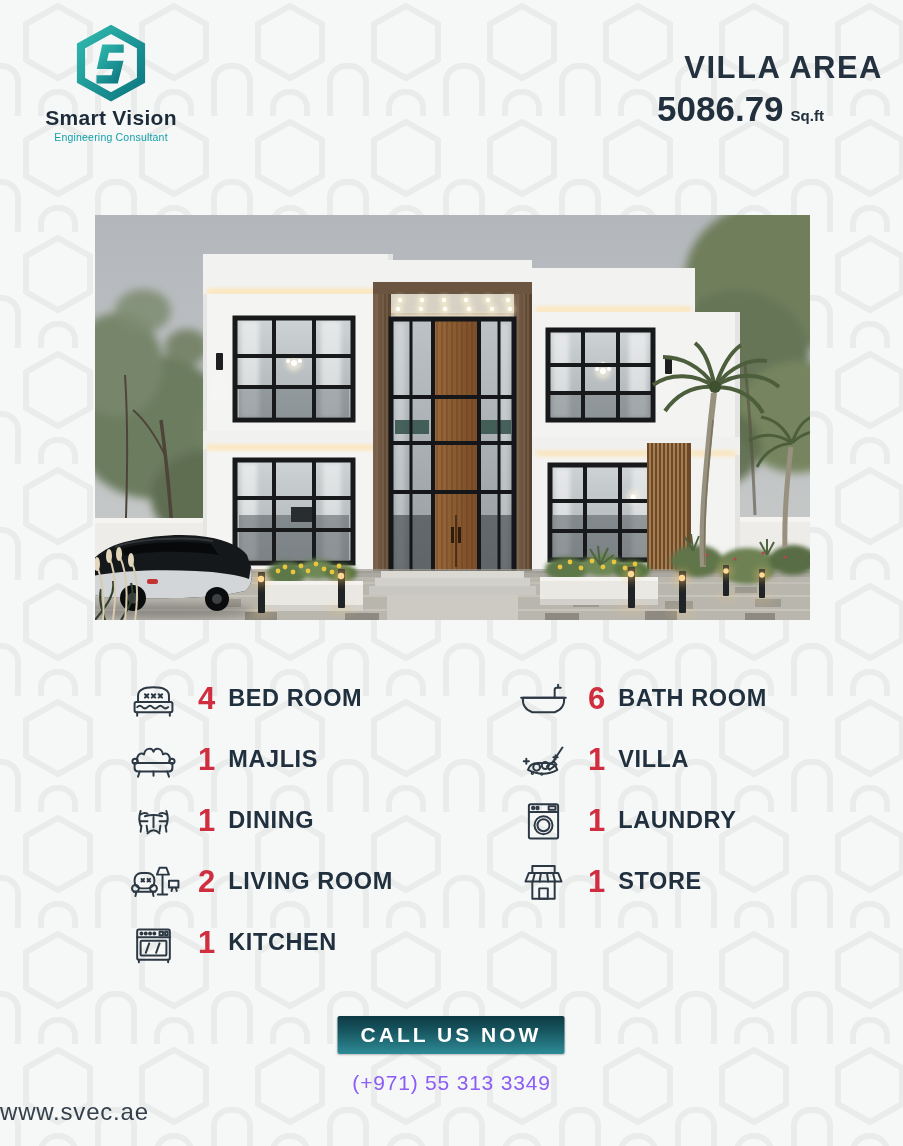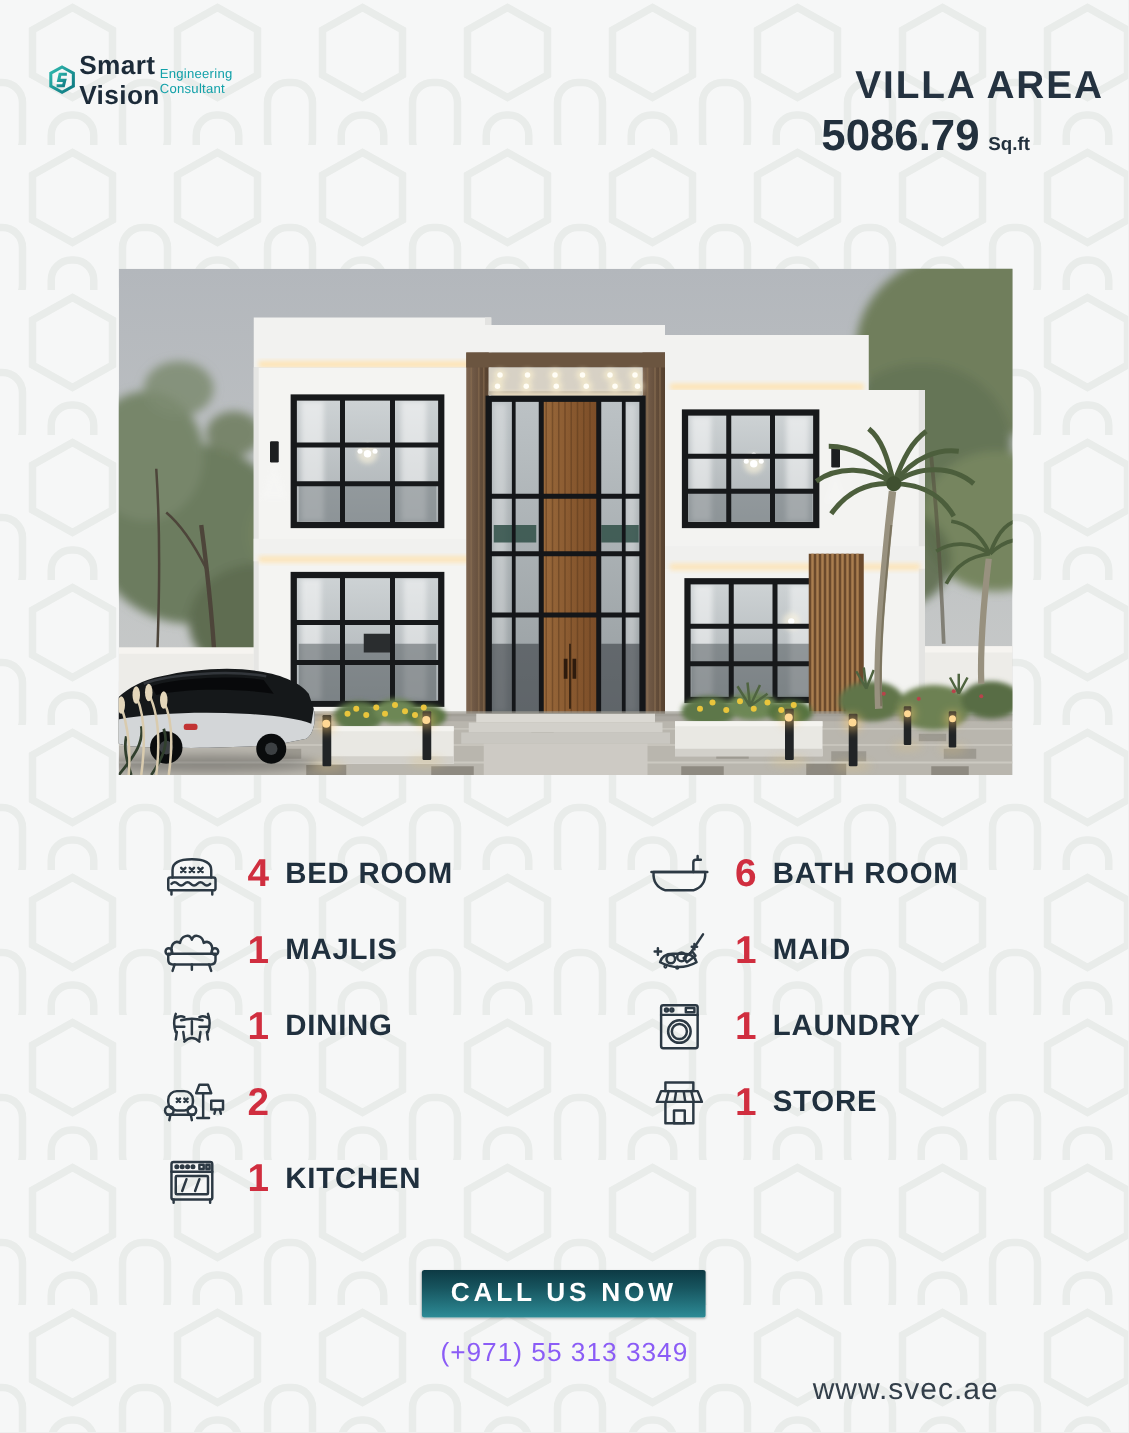--- a/index.html
+++ b/index.html
@@ -5,21 +5,21 @@
   html,body{margin:0;padding:0;background:#e9eaea;}
   #canvas{
     position:relative;width:903px;height:1146px;margin:0 auto;
     background:#f6f7f7;overflow:hidden;
     font-family:"Liberation Sans",sans-serif;color:#22313f;
   }
   #bg-pattern{position:absolute;inset:0;z-index:0;}
   .layer{position:absolute;z-index:1;}
 
   
-  #brand{left:36px;top:24px;width:150px;display:flex;flex-direction:row;align-items:center;justify-content:flex-end;}
+  #brand{left:36px;top:24px;width:150px;display:flex;flex-direction:column;align-items:center;justify-content:flex-end;}
   #brand .name{font-size:21px;font-weight:700;color:#1c2b39;letter-spacing:.3px;margin-top:2px;}
   #brand .tagline{font-size:10.5px;font-weight:400;color:#12a1a9;letter-spacing:.2px;margin-top:1px;}
 
   
   #area{left:598px;top:50px;width:285px;text-align:right;}
   #area .title{font-size:31px;font-weight:700;color:#243240;letter-spacing:1.5px;}
   #area .value-row{display:flex;justify-content:center;align-items:baseline;gap:7px;margin-top:3px;}
   #area .value{font-size:35px;font-weight:800;color:#22303d;}
   #area .unit{font-size:15px;font-weight:700;color:#22303d;}
 
@@ -42,21 +42,21 @@
   #cta-button{
     left:451px;top:1016px;transform:translateX(-50%);
     width:227px;height:38px;border:none;border-radius:2px;cursor:pointer;
     background:linear-gradient(180deg,#0d3a44 0%,#17555f 38%,#2d8b96 100%);
     color:#fff;font-family:"Liberation Sans",sans-serif;
     font-size:21px;font-weight:600;letter-spacing:3px;
     display:flex;align-items:center;justify-content:center;
     box-shadow:0 1px 2px rgba(0,0,0,.25);
   }
   #phone{left:0;top:1071px;width:903px;text-align:center;font-size:21px;font-weight:400;color:#8b5cf6;letter-spacing:.8px;}
-  #website{left:0;top:1098px;width:799px;text-align:right;font-size:24px;font-weight:400;color:#333f4a;letter-spacing:.8px;cursor:pointer;}
+  #website{left:0;top:1098px;width:799px;text-align:left;font-size:24px;font-weight:400;color:#333f4a;letter-spacing:.8px;cursor:pointer;}
 </style>
 </head>
 <body>
 
 <div id="canvas">
 
   <svg id="bg-pattern" width="903" height="1146" xmlns="http://www.w3.org/2000/svg">
     <defs>
       <pattern id="bgpat" width="116" height="116" patternUnits="userSpaceOnUse">
         <g fill="none" stroke="#e9ecea" stroke-width="6">
@@ -510,20 +510,21 @@
           <circle cx="11" cy="40" r="4"></circle>
               <circle cx="32" cy="40" r="4"></circle>
           <path d="M9 44 h25 M12 44 l-1 5 M31 44 l1 5"></path>
           <path d="M39 16 h8 l3 8 h-14 z M42.5 24 v23 M37 47 h11"></path>
           <rect x="50" y="31" width="11" height="8"></rect>
               <path d="M54 39 l-1 4 M58 39 l1 4"></path>
         </g>
           </svg>
       </span>
       <span class="count">2</span>
+      <span class="label">LIVING ROOM</span>
     </div>
     <div class="feat">
       <span class="ic">
         <svg viewBox="0 0 64 64">
             <g class="icon-stroke">
           <rect x="13" y="17" width="38" height="35" rx="2"></rect>
           <path d="M13 26 h38"></path>
           <circle cx="18" cy="21.5" r="1.2"></circle>
               <circle cx="23" cy="21.5" r="1.2"></circle>
               <circle cx="28" cy="21.5" r="1.2"></circle>
@@ -564,21 +565,21 @@
               <circle cx="34" cy="39" r="4"></circle>
           <path d="M36 40 l8 -6 l3 4 l-8 6 z"></path>
           <path d="M42 36 L54 18"></path>
           <path d="M12 31 v6 M9 34 h6 M46 27 v5 M43.5 29.5 h5"></path>
           <circle cx="19" cy="48" r=".8"></circle>
               <circle cx="30" cy="49" r=".8"></circle>
         </g>
           </svg>
       </span>
       <span class="count">1</span>
-      <span class="label">MAID</span>
+      <span class="label">VILLA</span>
     </div>
     <div class="feat">
       <span class="ic">
         <svg viewBox="0 0 64 64">
             <g class="icon-stroke">
           <rect x="15" y="13" width="34" height="40" rx="2"></rect>
           <path d="M15 22 h34"></path>
           <circle cx="20" cy="17.5" r="1.4"></circle>
               <circle cx="25" cy="17.5" r="1.4"></circle>
           <rect x="38" y="15.5" width="8" height="4"></rect>

